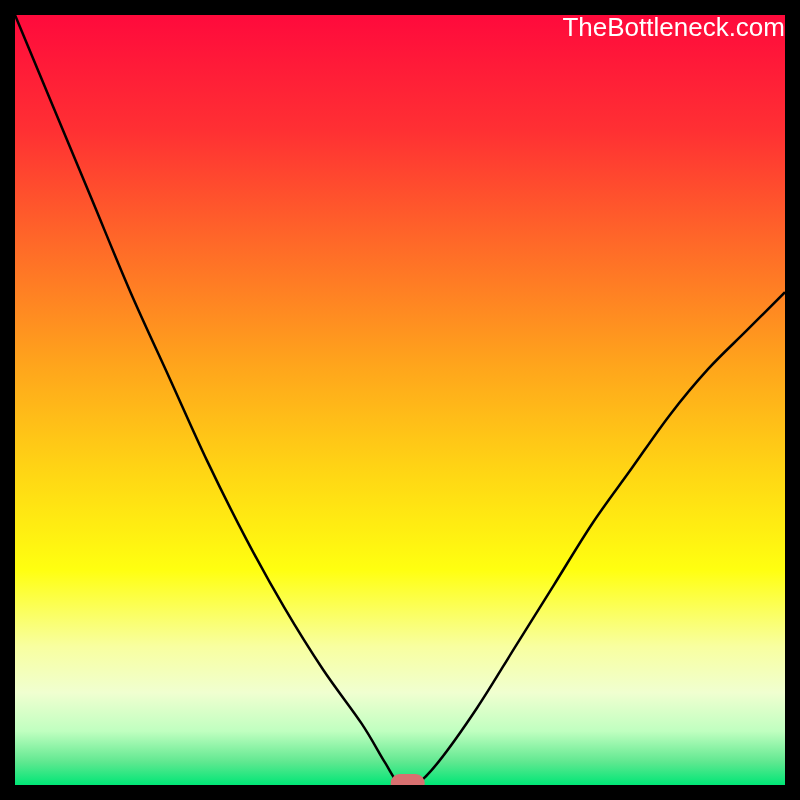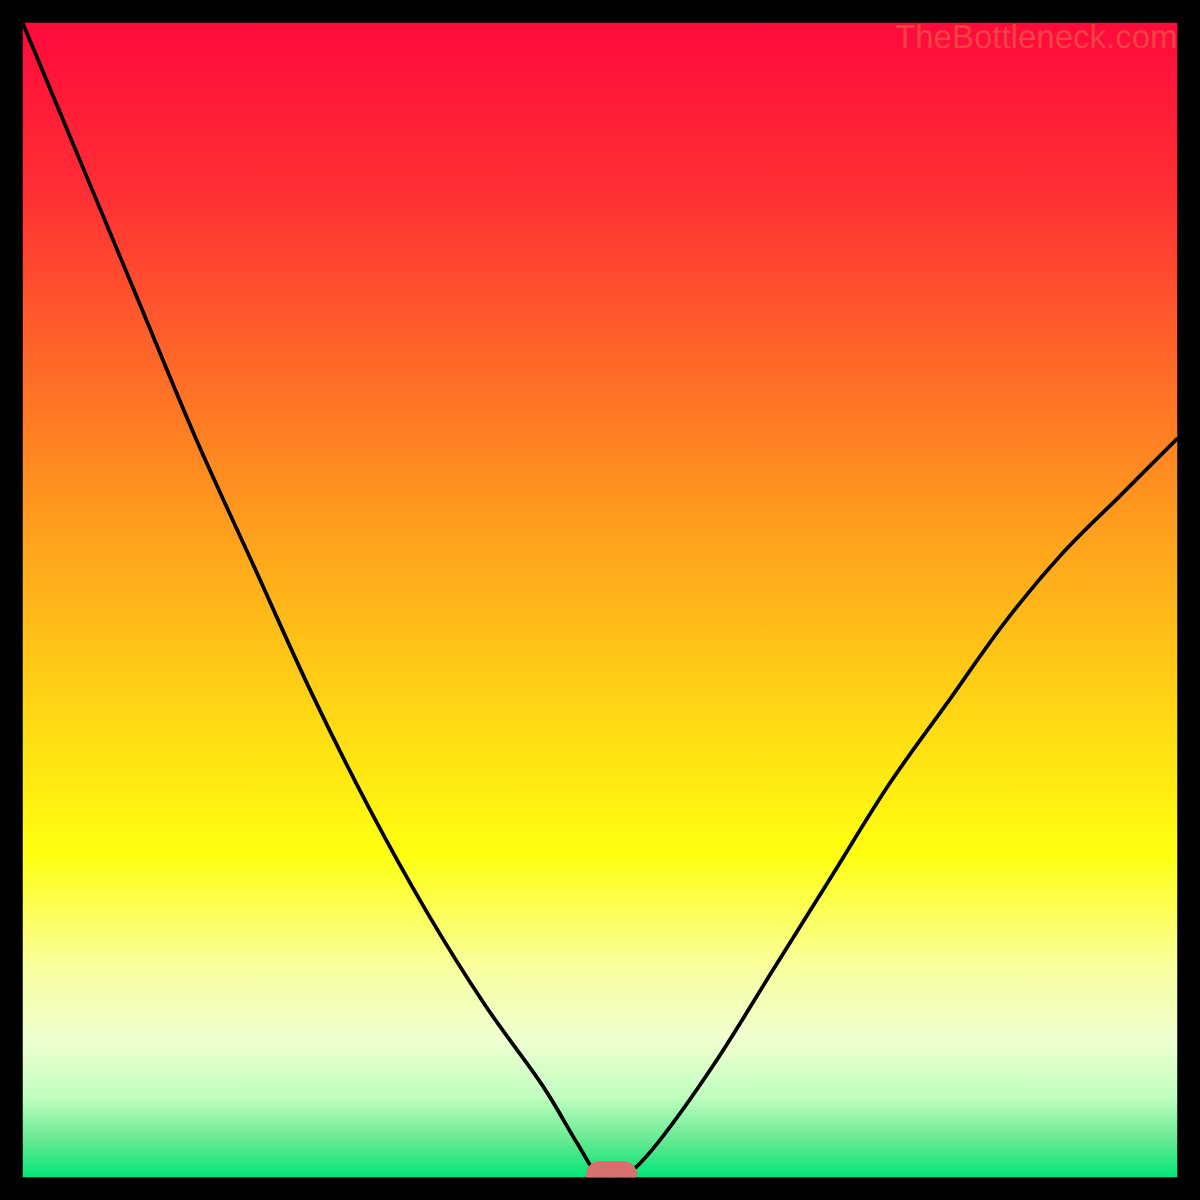--- a/index.html
+++ b/index.html
@@ -20,22 +20,22 @@
     left: 15px;
     top: 15px;
     width: 770px;
     height: 770px;
   }
   .watermark {
     position: absolute;
     top: 12px;
     right: 15px;
     font-family: Arial, sans-serif;
-    font-size: 22px;
-    color: #ef4444;
+    font-size: 26px;
+    color: #ffffff;
     font-weight: 500;
     z-index: 10;
   }
   svg {
     display: block;
   }
 </style>
 </head>
 <body>
 

